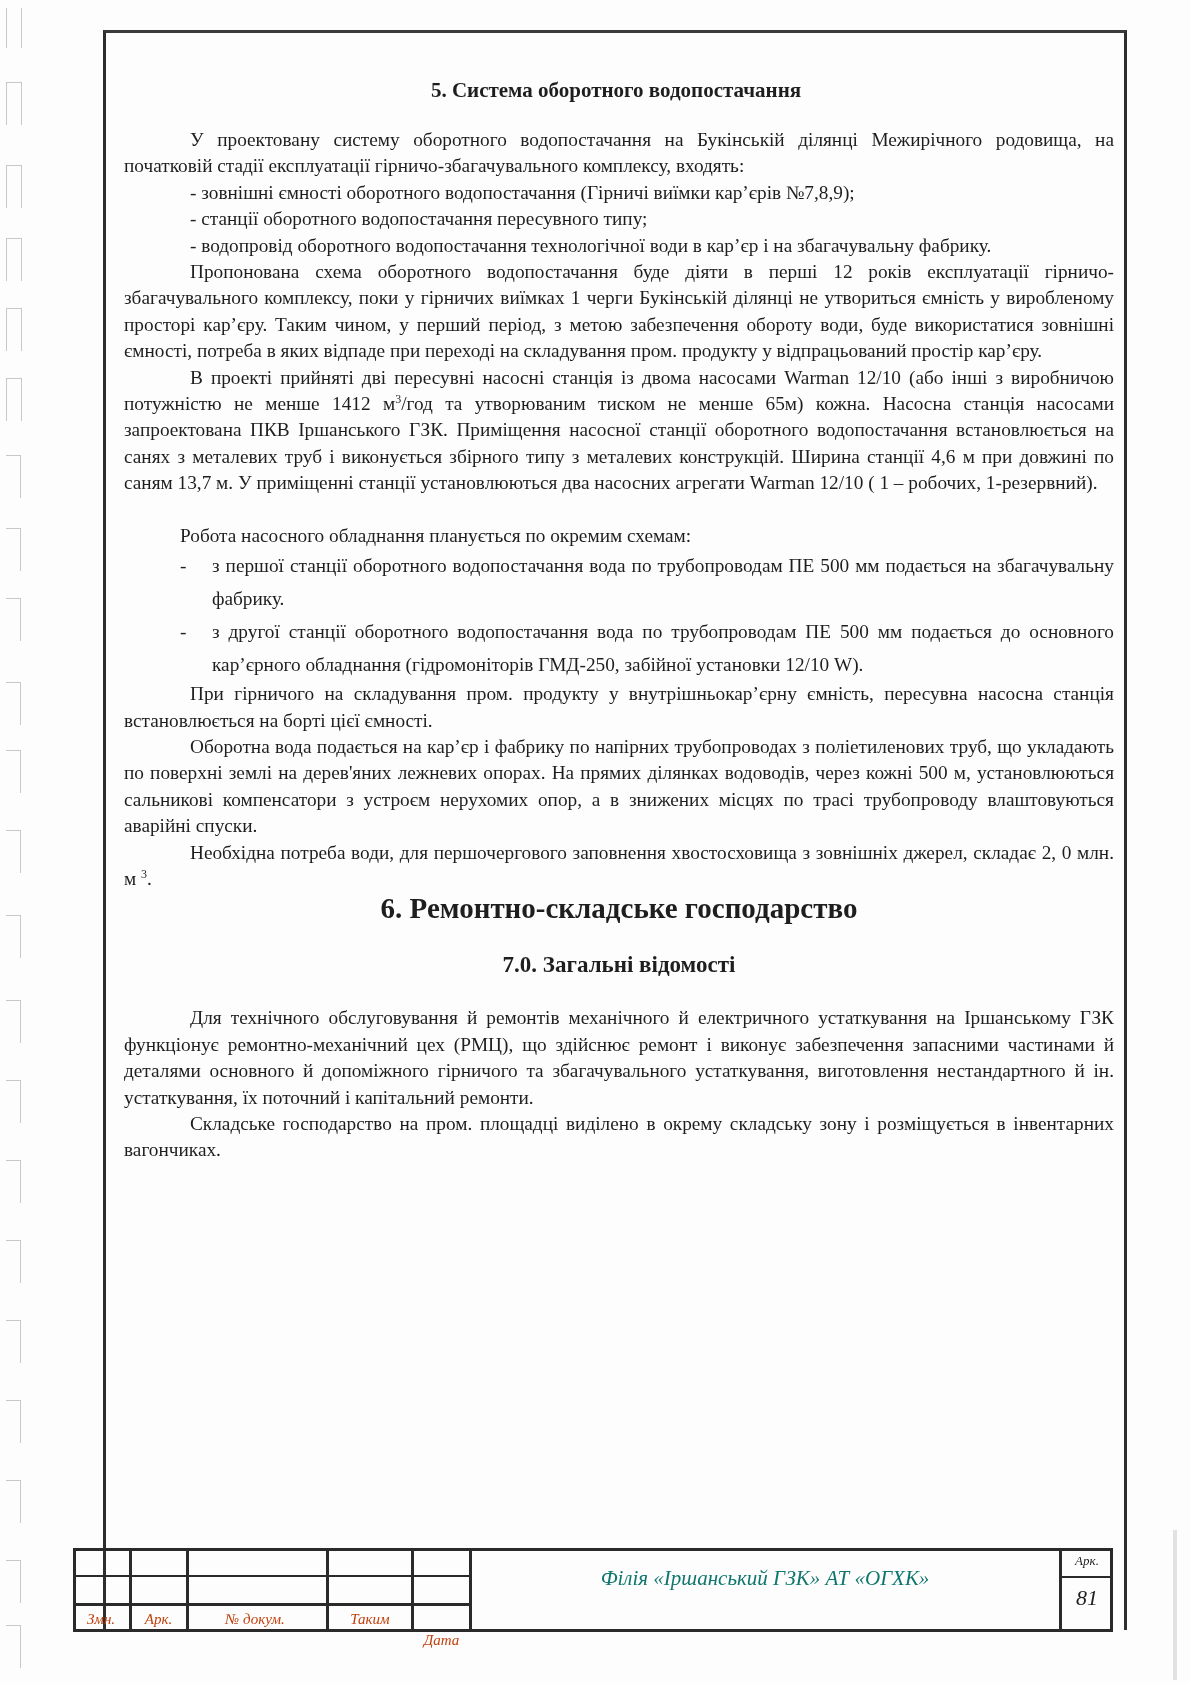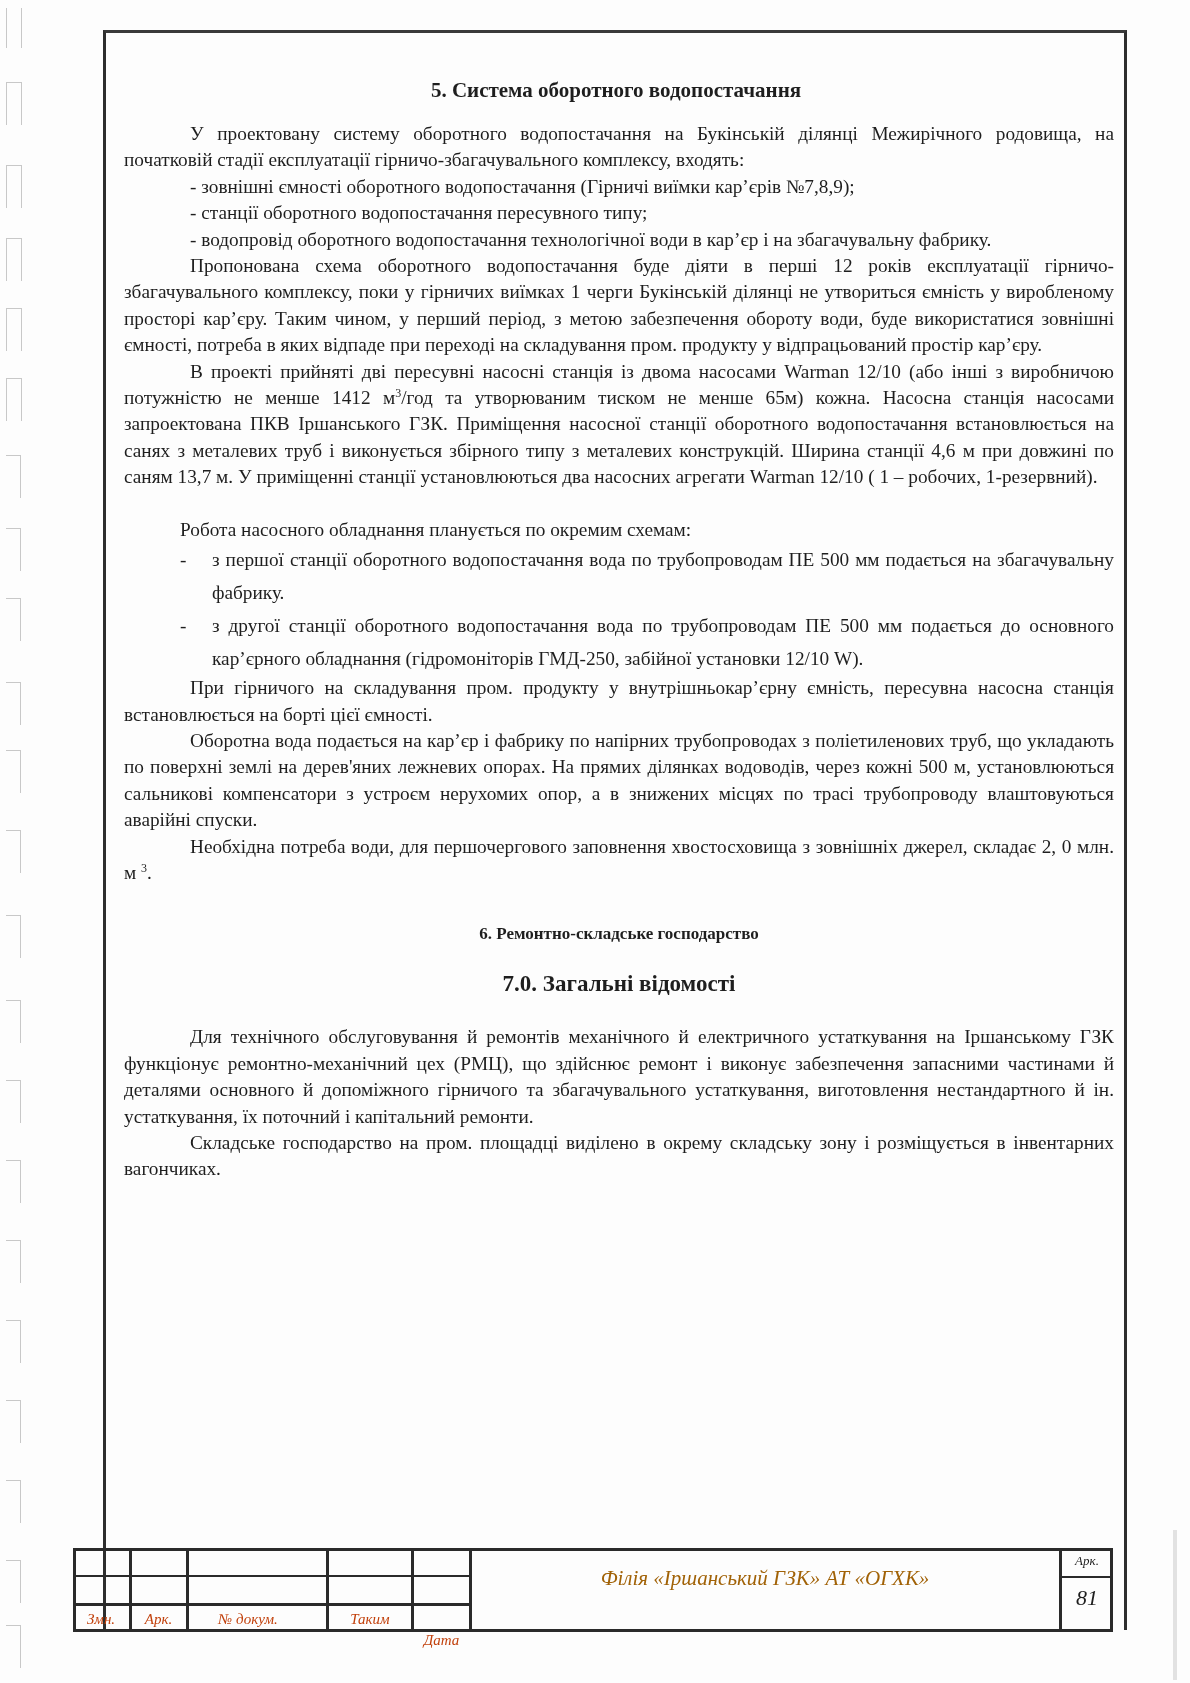--- a/index.html
+++ b/index.html
@@ -19,28 +19,28 @@
 
   .frame {
     position: absolute; left: 103px; top: 30px; width: 1024px; height: 1600px;
     border-top: 3px solid #3a3a3a; border-left: 3px solid #2e2e2e; border-right: 3px solid #2e2e2e;
     box-sizing: border-box;
   }
   .content { position: absolute; left: 124px; top: 78px; width: 990px; }
 
   h1, h2, h3 { margin: 0; text-align: center; font-weight: bold; }
   h1.sec5 { font-size: 21px; margin-left: -6px; }
-  h2.sec6 { font-size: 17px; margin-top: 38px; }
+  h2.sec6 { font-size: 29px; }
   h3.sec61 { font-size: 23px; margin-top: 27px; }
 
   p { margin: 0; font-size: 19.3px; line-height: 26.4px; text-align: justify; }
   .indent { text-indent: 66px; }
   .item { text-indent: 66px; }
   .gap-top { margin-top: 20px; }
-  .gap-h1 { margin-top: 18px; }
+  .gap-h1 { margin-top: 24px; }
   .gap-h3 { margin-top: 27px; }
 
   .dash-list { margin: 0; padding: 0; list-style: none; }
   .dash-list li {
     position: relative; padding-left: 88px; font-size: 19.3px; line-height: 33px;
     text-align: justify; margin-bottom: 0;
   }
   .dash-list li .dash { position: absolute; left: 56px; top: 0; }
   .lead { text-indent: 56px; }
 
@@ -51,21 +51,21 @@
   .tb-box { position: absolute; left: 0; top: 0; width: 1040px; height: 84px;
             border: 3px solid #2a2a2a; box-sizing: border-box; border-left-width: 3px; }
   .tb-vl { position: absolute; top: 0; width: 3px; height: 84px; background: #2a2a2a; }
   .tb-hl { position: absolute; height: 2px; background: #2a2a2a; }
   .tb-label {
     position: absolute; font-style: italic; font-size: 15px; text-align: center;
     top: 60px; height: 22px; line-height: 22px; color: #c2410c;
   }
   .tb-org {
     position: absolute; left: 398px; width: 588px; top: 18px; text-align: center;
-    font-style: italic; font-size: 21px; color: #a16207;
+    font-style: italic; font-size: 21px; color: #0f766e;
   }
   .tb-ark-label { position: absolute; left: 988px; width: 52px; top: 5px; text-align: center; font-style: italic; font-size: 13px; }
   .tb-ark-num { position: absolute; left: 988px; width: 52px; top: 37px; text-align: center; font-style: italic; font-size: 22px; }
 </style>
 </head>
 <body>
 
 <div class="binding">
   <div class="bind-mark" style="top:8px;height:40px;border-top:none;"></div>
   <div class="bind-mark" style="top:82px;"></div>
@@ -134,20 +134,20 @@
   <div class="tb-vl" style="left:396px;"></div>
   <div class="tb-vl" style="left:986px;"></div>
 
   <div class="tb-hl" style="left:0;width:398px;top:27px;"></div>
   <div class="tb-hl" style="left:0;width:398px;top:55px;height:3px;"></div>
 
   <div class="tb-hl" style="left:986px;width:54px;top:28px;"></div>
 
   <div class="tb-label" style="left:0;width:56px;">Змн.</div>
   <div class="tb-label" style="left:58px;width:55px;">Арк.</div>
-  <div class="tb-label" style="left:116px;width:118px;">№ докум.</div>
+  <div class="tb-label" style="left:116px;width:118px;padding-left:7px;">№ докум.</div>
   <div class="tb-label" style="left:256px;width:82px;">Таким</div>
   <div class="tb-label" style="left:341px;width:55px;margin-top:21px;">Дата</div>
 
   <div class="tb-org">Філія «Іршанський ГЗК» АТ «ОГХК»</div>
   <div class="tb-ark-label">Арк.</div>
   <div class="tb-ark-num">81</div>
 </div>
 
 </body></html>

